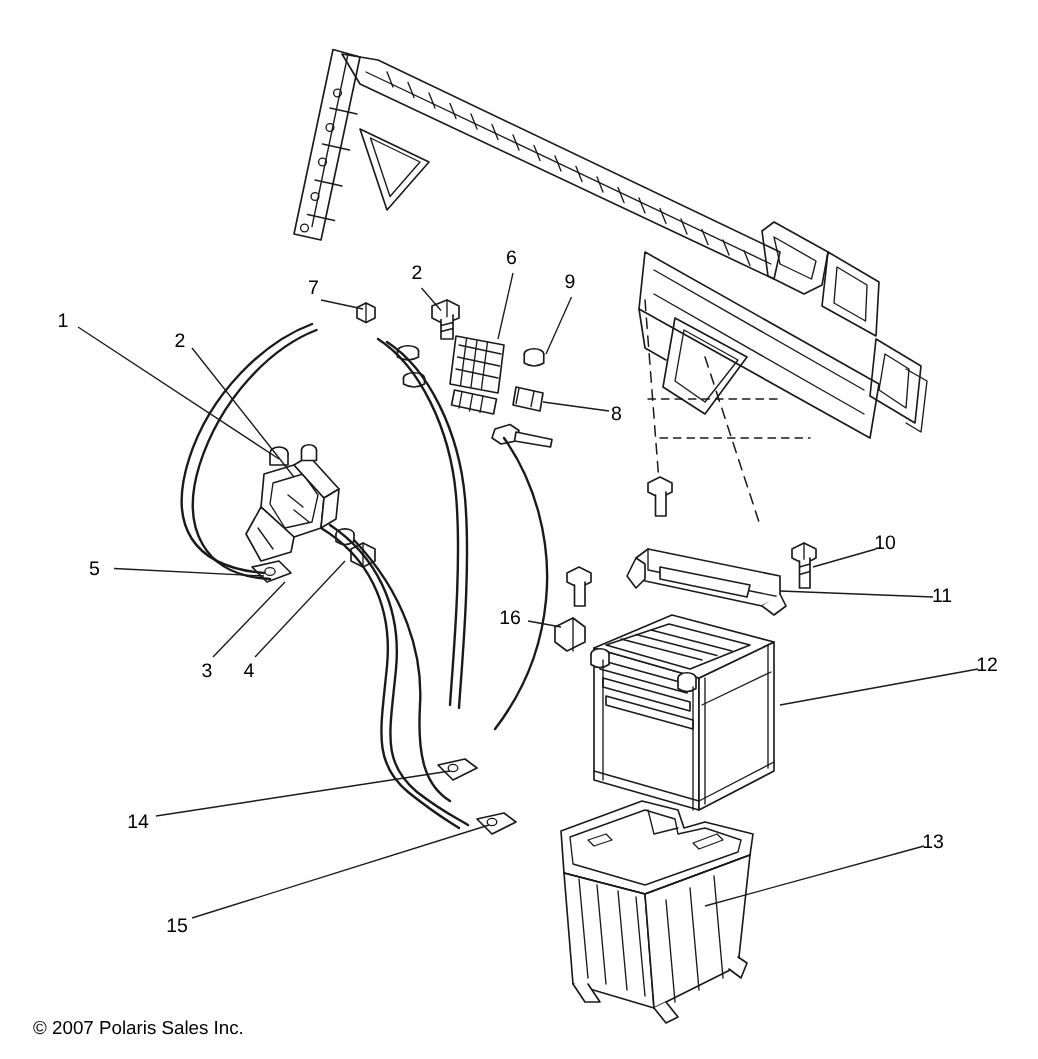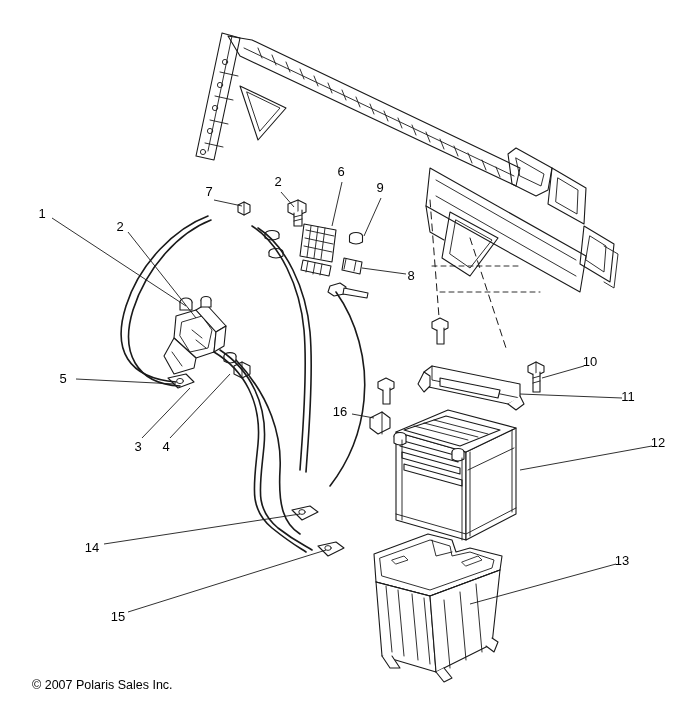--- a/index.html
+++ b/index.html
@@ -25,21 +25,21 @@
     width: 692px;
     height: 706px;
   }
   .callout-label {
     font-family: "Liberation Sans", sans-serif;
     font-size: 13px;
     fill: #000000;
   }
   .copyright {
     position: absolute;
-    left: 32px;
+    left: 22px;
     top: 678px;
     font-size: 12.5px;
     color: #000000;
     white-space: nowrap;
   }
   .copyright .sym {
     font-size: 12.5px;
   }
 </style>
 </head>

